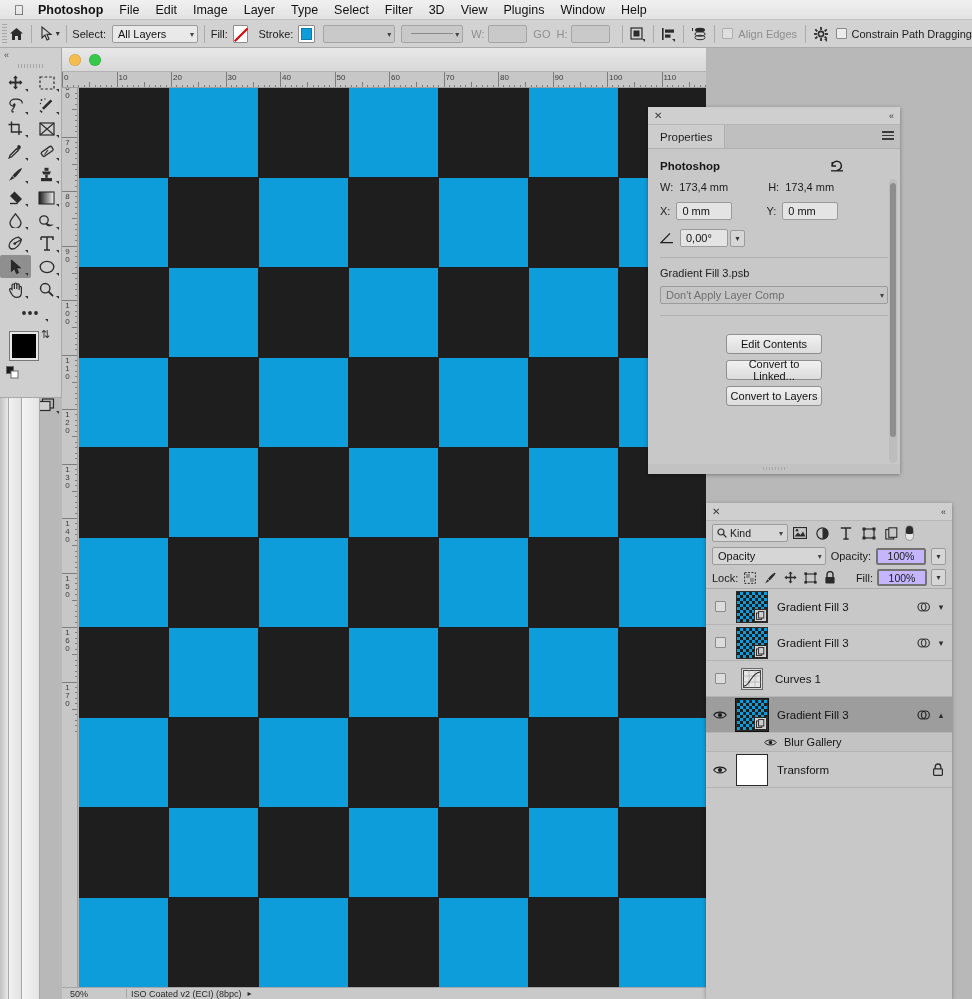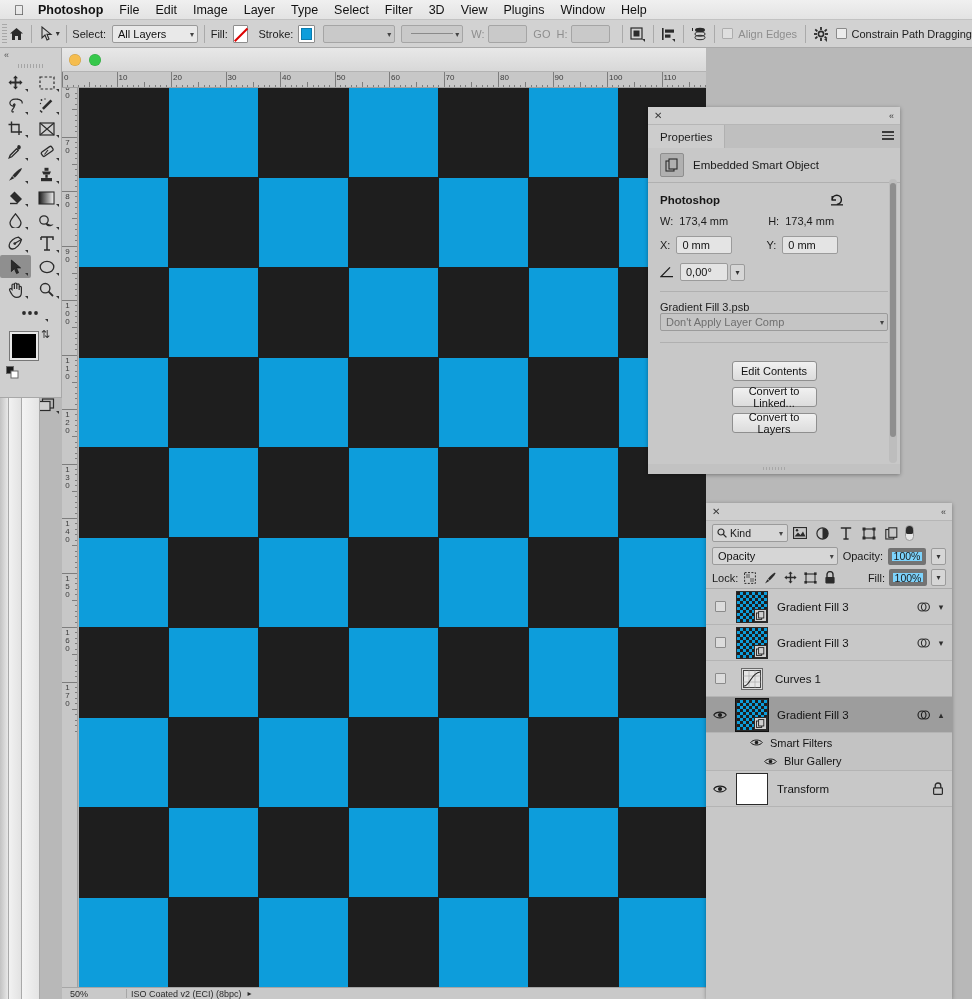--- a/index.html
+++ b/index.html
@@ -165,21 +165,21 @@
   .prop-body{ padding:10px 12px 0 12px; }
   .prop-section-title{ font-size:11.5px; font-weight:bold; color:#171717; }
   .prop-row{ display:flex; align-items:center; margin-top:9px; }
   .prop-lab{ font-size:11px; color:#1c1c1c; }
   .txtfield{
     height:18px; border:1px solid #9b9b9b; background:#e4e4e4; border-radius:2px;
     font-size:11px; font-family:inherit; color:#111; padding:0 5px; line-height:16px;
   }
   .btnrow{ display:flex; flex-direction:column; align-items:center; gap:6px; margin-top:18px;}
   .pbtn{
-    width:85px; height:20px; border:1px solid #8f8f8f; border-radius:3px;
+    width:96px; height:20px; border:1px solid #8f8f8f; border-radius:3px;
     background:linear-gradient(#f1f1f1,#dcdcdc); font-size:11px; color:#111;
     display:flex;align-items:center;justify-content:center; font-family:inherit;
   }
   .hr{ height:1px; background:#b0b0b0; margin:10px 0 0 0; }
   .panel-scroll{
     position:absolute; right:3px; width:8px; background:#bdbdbd; border-radius:4px;
   }
   .panel-scroll i{ position:absolute; left:1px; right:1px; background:#8e8e8e; border-radius:3px; }
   .panel-foot{ position:absolute; left:0; right:0; bottom:0; height:10px; background:#c2c2c2; }
   .panel-foot i{ position:absolute; left:50%; transform:translateX(-50%); top:3px; width:22px;height:3px;
@@ -189,21 +189,21 @@
   .lay-filter{ height:24px; display:flex; align-items:center; gap:0; padding:0 6px; background:#c8c8c8;}
   .kind-sel{ width:76px; height:18px; border:1px solid #9b9b9b; background:#d6d6d6; border-radius:2px;
     display:flex;align-items:center; gap:3px; padding:0 4px; font-size:10.5px; position:relative;}
   .kind-sel .arrow{ position:absolute; right:4px; font-size:8px; color:#444;}
   .lf-icon{ width:23px;height:20px; display:flex;align-items:center;justify-content:center;}
   .toggle-pill{ width:13px;height:20px; display:flex;align-items:center;justify-content:center;}
   .toggle-pill i{ width:9px;height:16px;border-radius:7px;background:#e6e6e6;border:1px solid #9a9a9a;position:relative;}
   .toggle-pill i::after{content:"";position:absolute;left:0;right:0;top:0;height:8px;border-radius:7px 7px 3px 3px;background:#2b2b2b;}
   .lay-blend{ height:22px; display:flex; align-items:center; gap:5px; padding:0 6px; }
   .lay-lock{ height:22px; display:flex; align-items:center; gap:4px; padding:0 6px; border-bottom:1px solid #ababab;}
-  .pct{ width:38px; height:17px; border:4px solid #737373;background:#7dd3fc;border-radius:2px;
+  .pct{ width:50px; height:17px; border:2px solid #737373;background:#c4b5fd;border-radius:2px;
      font-size:10.5px; display:flex;align-items:center;justify-content:center;}
   .stepper{ width:15px;height:17px;border:1px solid #9b9b9b;background:#d6d6d6;border-radius:2px;
      display:flex;align-items:center;justify-content:center;font-size:8px;color:#333;}
 
   .layer-list{ position:relative; }
   .layer-row{
     height:36px; display:flex; align-items:center; border-bottom:1px solid #b4b4b4;
     background:#c8c8c8; position:relative;
   }
   .layer-row.selected{ background:#9d9d9d; }
@@ -949,29 +949,20 @@
   <div class="panel" style="left:648px; top:107px; width:252px; height:367px;">
     <div class="panel-titlebar">
       <span class="pt-close">✕</span>
       <span class="pt-collapse">«</span>
     </div>
     <div class="panel-tabs">
       <div class="panel-tab">Properties</div>
       <div class="panel-menu"></div>
     </div>
 
-    <div class="prop-head">
-      <span class="sobox">
-        <svg width="14" height="14" viewBox="0 0 14 14">
-            <rect x="1" y="3" width="8" height="10" fill="none" stroke="#2b2b2b" stroke-width="1.1"></rect>
-            <rect x="4" y="1" width="8" height="10" fill="#b0b0b0" stroke="#2b2b2b" stroke-width="1.1"></rect>
-          </svg>
-      </span>
-      <span style="font-size:11.5px">Embedded Smart Object</span>
-    </div>
 
     <div style="height:1px;background:#b0b0b0"></div>
 
     <div class="prop-body">
       <div style="display:flex;align-items:center;justify-content:space-between;">
         <span class="prop-section-title">Photoshop</span>
         <span style="margin-right:44px">
           <svg width="14" height="13" viewBox="0 0 14 13">
               <path d="M2.2 6.8 A4.6 4.6 0 1 1 6.8 11.4" fill="none" stroke="#1d1d1d" stroke-width="1.4"></path>
               <path d="M2.2 3 L2.2 7 L6 7" fill="none" stroke="#1d1d1d" stroke-width="1.4"></path>
@@ -1001,21 +992,21 @@
             </svg>
         </span>
         <span class="txtfield" style="width:48px">0,00°</span>
         <span class="stepper" style="margin-left:2px">▾</span>
       </div>
 
       <div class="hr"></div>
 
       <div style="margin-top:9px" class="prop-lab">Gradient Fill 3.psb</div>
 
-      <div class="selwrap" style="display:block;">
+      <div class="selwrap" style="display:block;margin-top:7px">
         <div class="txtfield" style="width:100%;color:#6f6f6f;background:#c5c5c5;display:flex;align-items:center">Don't Apply Layer Comp</div>
         <span class="arrow">▾</span>
       </div>
 
       <div class="hr" style="margin-top:11px"></div>
 
       <div class="btnrow">
         <button class="pbtn">Edit Contents</button>
         <button class="pbtn">Convert to Linked...</button>
         <button class="pbtn">Convert to Layers</button>
@@ -1225,29 +1216,20 @@
           <span class="fx-ic">
             <svg width="14" height="12" viewBox="0 0 14 12">
                 <circle cx="5" cy="6" r="4" fill="none" stroke="#1c1c1c" stroke-width="1.1"></circle>
                 <circle cx="8.4" cy="6" r="4" fill="none" stroke="#1c1c1c" stroke-width="1.1"></circle>
               </svg>
           </span>
           <span class="chev">▴</span>
         </span>
       </div>
 
-      <div class="sub-row a">
-        <span>
-          <svg width="13" height="9" viewBox="0 0 13 9">
-              <path d="M0.7 4.5 C2.8 1.2 10.2 1.2 12.3 4.5 C10.2 7.8 2.8 7.8 0.7 4.5 Z" fill="none" stroke="#1c1c1c" stroke-width="1"></path>
-              <circle cx="6.5" cy="4.5" r="1.8" fill="#1c1c1c"></circle>
-            </svg>
-        </span>
-        <span class="sub-label">Smart Filters</span>
-      </div>
       <div class="sub-row b">
         <span>
           <svg width="13" height="9" viewBox="0 0 13 9">
               <path d="M0.7 4.5 C2.8 1.2 10.2 1.2 12.3 4.5 C10.2 7.8 2.8 7.8 0.7 4.5 Z" fill="none" stroke="#1c1c1c" stroke-width="1"></path>
               <circle cx="6.5" cy="4.5" r="1.8" fill="#1c1c1c"></circle>
             </svg>
         </span>
         <span class="sub-label">Blur Gallery</span>
       </div>
 

